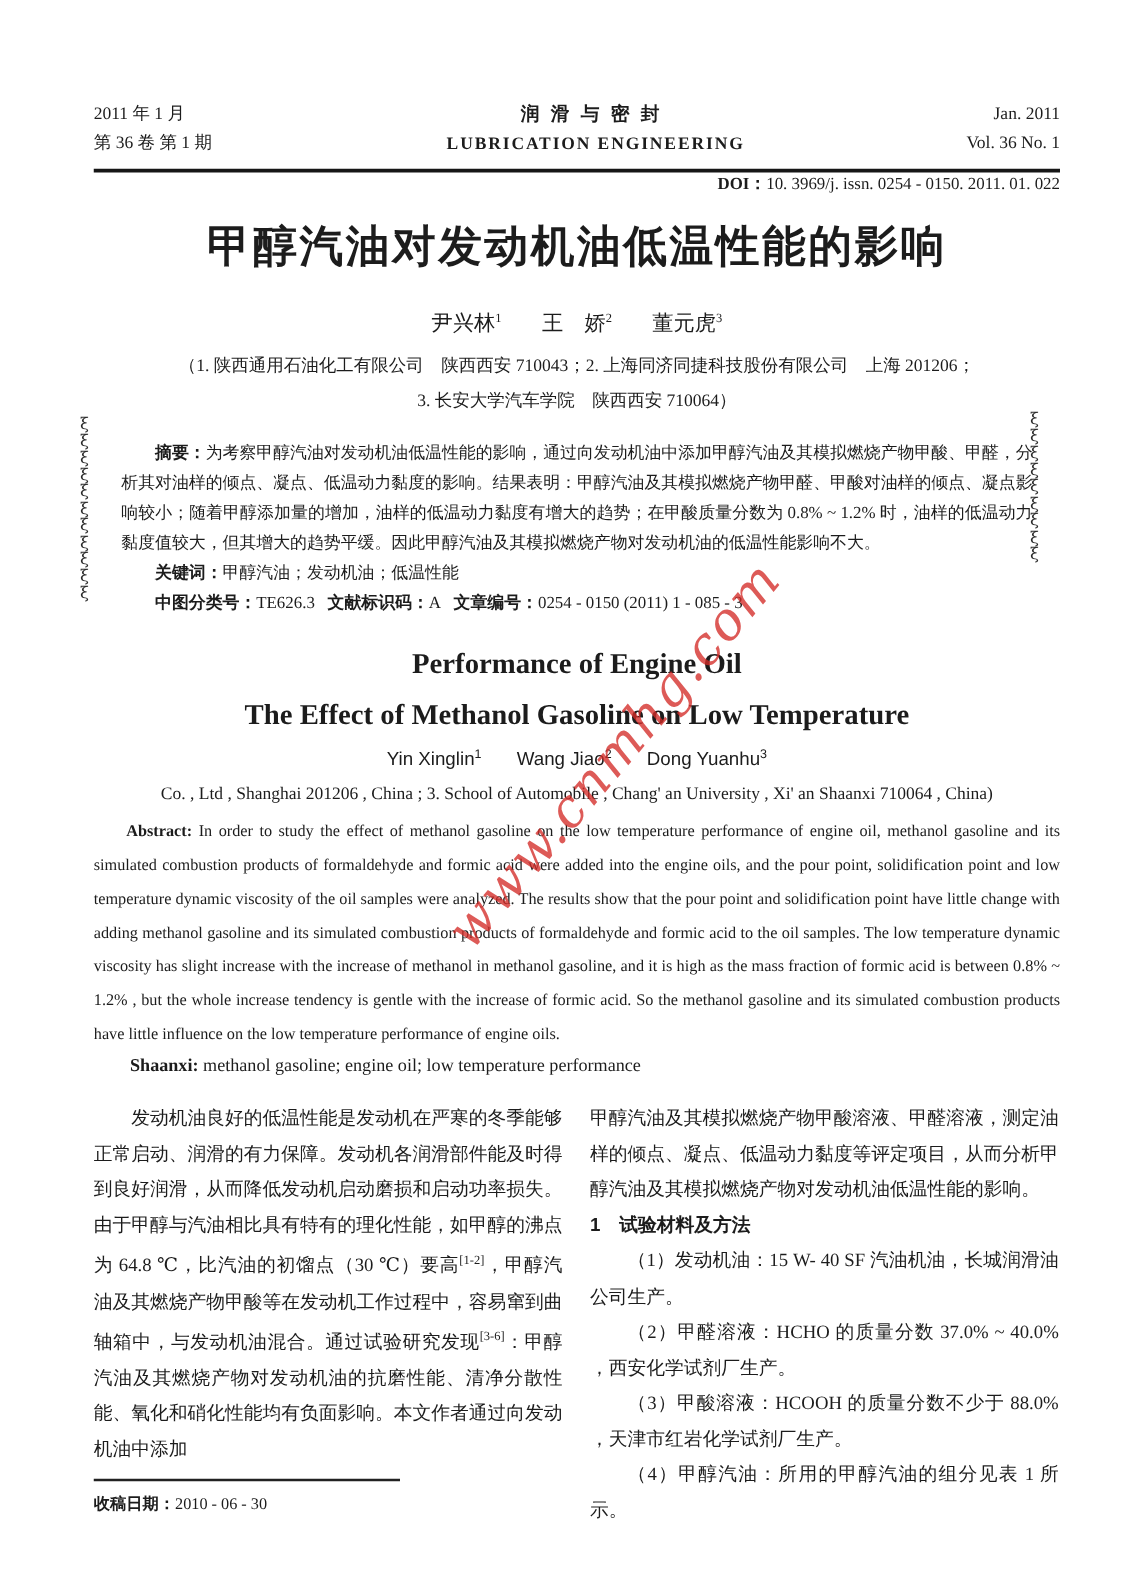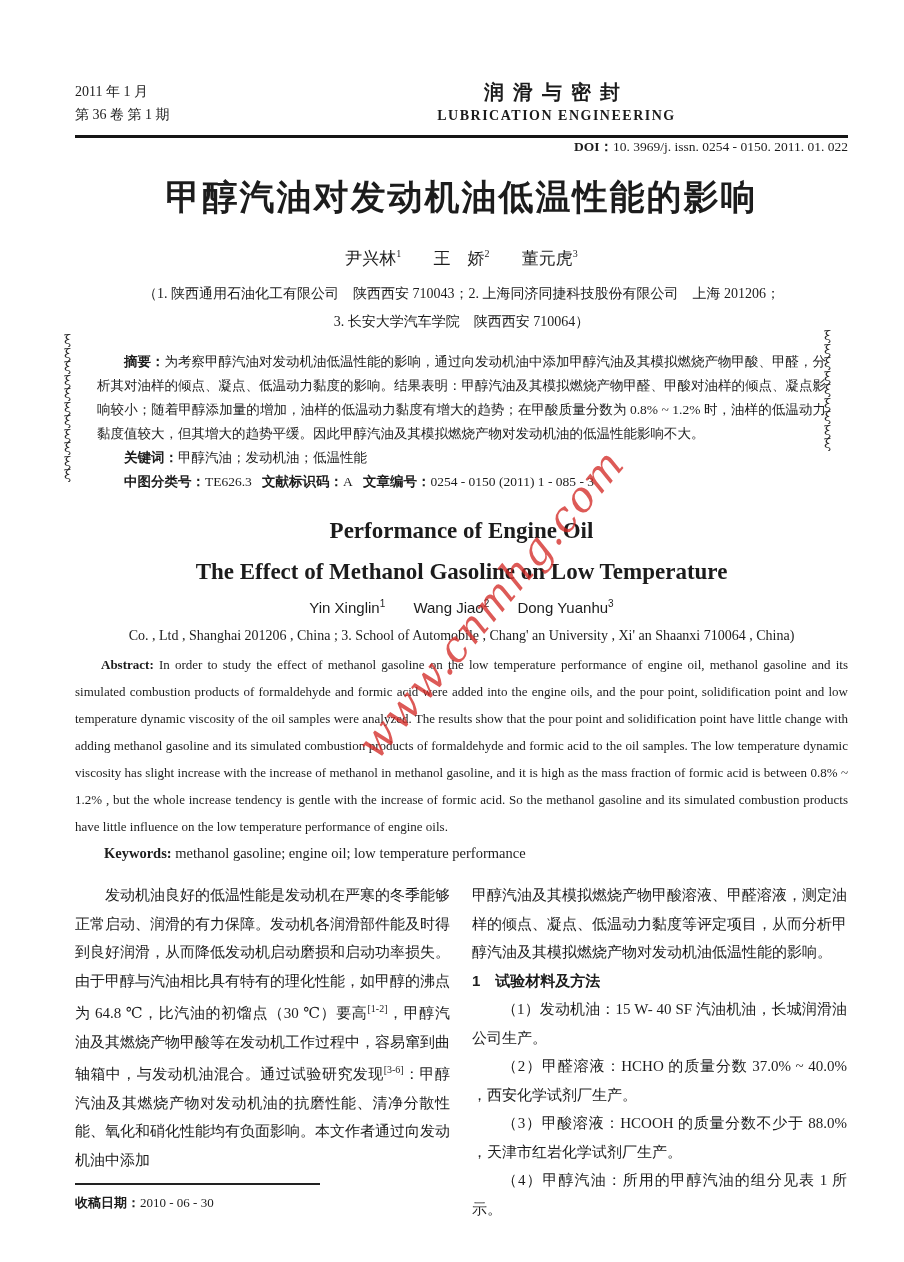--- a/index.html
+++ b/index.html
@@ -7,21 +7,21 @@
     position:relative; width:904px; height:1262px; margin:0 auto;
     background:#fff; overflow:hidden; color:#1c1c1c;
     font-family:"Liberation Serif","DejaVu Serif",serif;
   }
   .content{padding:0 56px 0 75px;}
   
   .journal-header{display:flex; align-items:flex-start; padding-top:80px;}
   .jh-left{width:190px; font-size:14px; line-height:23px;}
   .jh-center{flex:1; text-align:center;}
   .jh-right{width:160px; text-align:right; font-size:14px; line-height:23px;}
-  .journal-cn{font-size:20px; font-weight:bold; letter-spacing:9px; line-height:24px;}
+  .journal-cn{font-size:15px; font-weight:bold; letter-spacing:9px; line-height:24px;}
   .journal-en{font-size:14px; font-weight:600; letter-spacing:1.5px; line-height:23px;}
   .header-rule{border:0; border-top:3px solid #161616; margin:8px 0 0 0;}
   
   .doi-line{font-size:13.5px;text-align:right;}
   .doi-line b{font-weight:bold;}
   .title-cn{margin-top:18px; text-align:center; font-size:35px; font-weight:bold; letter-spacing:2px;}
   .authors{margin-top:26px; text-align:center; font-size:17px;}
   .authors .au{margin:0 14px;}
   sup{font-size:10px;}
   .affil{margin-top:10px; text-align:center; font-size:14px; line-height:28px;}
@@ -98,20 +98,24 @@
 
     <div class="journal-header">
       <div class="jh-left">
         <div>2011 年 1 月</div>
         <div>第 36 卷 第 1 期</div>
       </div>
       <div class="jh-center">
         <div class="journal-cn">润滑与密封</div>
         <div class="journal-en">LUBRICATION ENGINEERING</div>
       </div>
+      <div class="jh-right">
+        <div>Jan.  2011</div>
+        <div>Vol. 36 No. 1</div>
+      </div>
     </div>
     <hr class="header-rule">
 
     <div class="doi-line">
       <b>DOI：</b><span>10. 3969/j. issn. 0254 - 0150. 2011. 01. 022</span>
     </div>
 
     <div class="title-cn">甲醇汽油对发动机油低温性能的影响</div>
 
     <div class="authors">
@@ -154,21 +158,21 @@
       <div>Co. , Ltd , Shanghai 201206 , China ; 3. School of Automobile , Chang' an University , Xi' an Shaanxi 710064 , China)</div>
     </div>
 
     <div class="abstract-en">
       <p>
         <span class="lbl">Abstract:</span>
         <span>In order to study the effect of methanol gasoline on the low temperature performance of engine oil, methanol gasoline and its simulated combustion products of formaldehyde and formic acid were added into the engine oils, and the pour point, solidification point and low temperature dynamic viscosity of the oil samples were analyzed. The results show that the pour point and solidification point have little change with adding methanol gasoline and its simulated combustion products of formaldehyde and formic acid to the oil samples. The low temperature dynamic viscosity has slight increase with the increase of methanol in methanol gasoline, and it is high as the mass fraction of formic acid is between 0.8% ~ 1.2% , but the whole increase tendency is gentle with the increase of formic acid. So the methanol gasoline and its simulated combustion products have little influence on the low temperature performance of engine oils.</span>
       </p>
     </div>
     <div class="kw-en">
-      <span class="lbl">Keywords:</span>
+      <span class="lbl">Shaanxi:</span>
       <span>methanol gasoline; engine oil; low temperature performance</span>
     </div>
 
     <div class="columns">
 
       <div class="col">
         <p class="body-p indent"><span>发动机油良好的低温性能是发动机在严寒的冬季能够正常启动、润滑的有力保障。发动机各润滑部件能及时得到良好润滑，从而降低发动机启动磨损和启动功率损失。由于甲醇与汽油相比具有特有的理化性能，如甲醇的沸点为 64.8 ℃，比汽油的初馏点（30 ℃）要高</span><sup>[1-2]</sup><span>，甲醇汽油及其燃烧产物甲酸等在发动机工作过程中，容易窜到曲轴箱中，与发动机油混合。通过试验研究发现</span><sup>[3-6]</sup><span>：甲醇汽油及其燃烧产物对发动机油的抗磨性能、清净分散性能、氧化和硝化性能均有负面影响。本文作者通过向发动机油中添加</span></p>
         <hr class="foot-sep">
         <div class="footnote">
           <p><span class="lbl">收稿日期：</span><span>2010 - 06 - 30</span></p>

